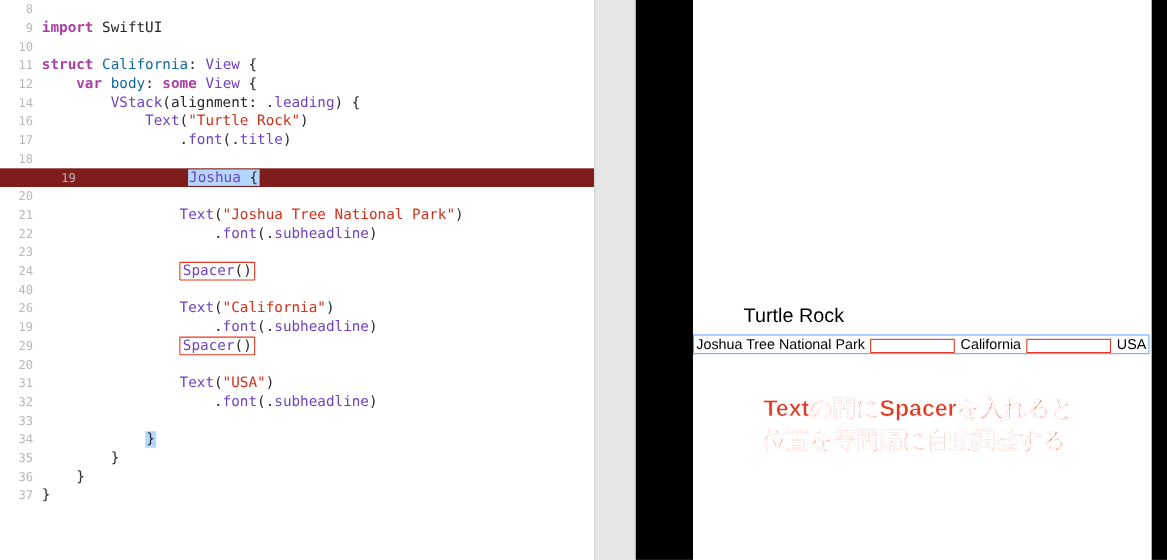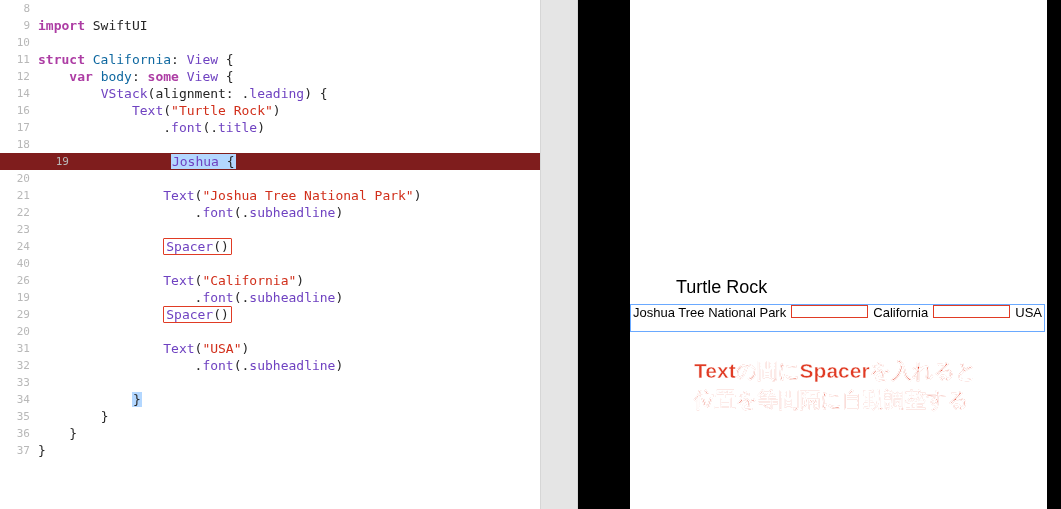--- a/index.html
+++ b/index.html
@@ -95,24 +95,24 @@
     font-size: 18px;
     font-weight: 400;
     color: #000;
     margin-left: 44px;
   }
   .hstack-outline {
     position: absolute;
     top: 304px;
     left: 0;
     right: 2px;
-    height: 28px;
+    height: 18px;
     border: 1.5px solid #6aa9ff;
     display: flex;
-    align-items: flex-start;
+    align-items: flex-end;
     font-size: 13px;
     color: #000;
   }
   .hstack-outline .txt { padding: 0 2px; white-space: nowrap; line-height: 16px; }
   .spacer-box {
     flex: 1;
     height: 13px;
     margin: 0 3px;
     border: 1.5px solid #e03b24;
     min-width: 10px;

